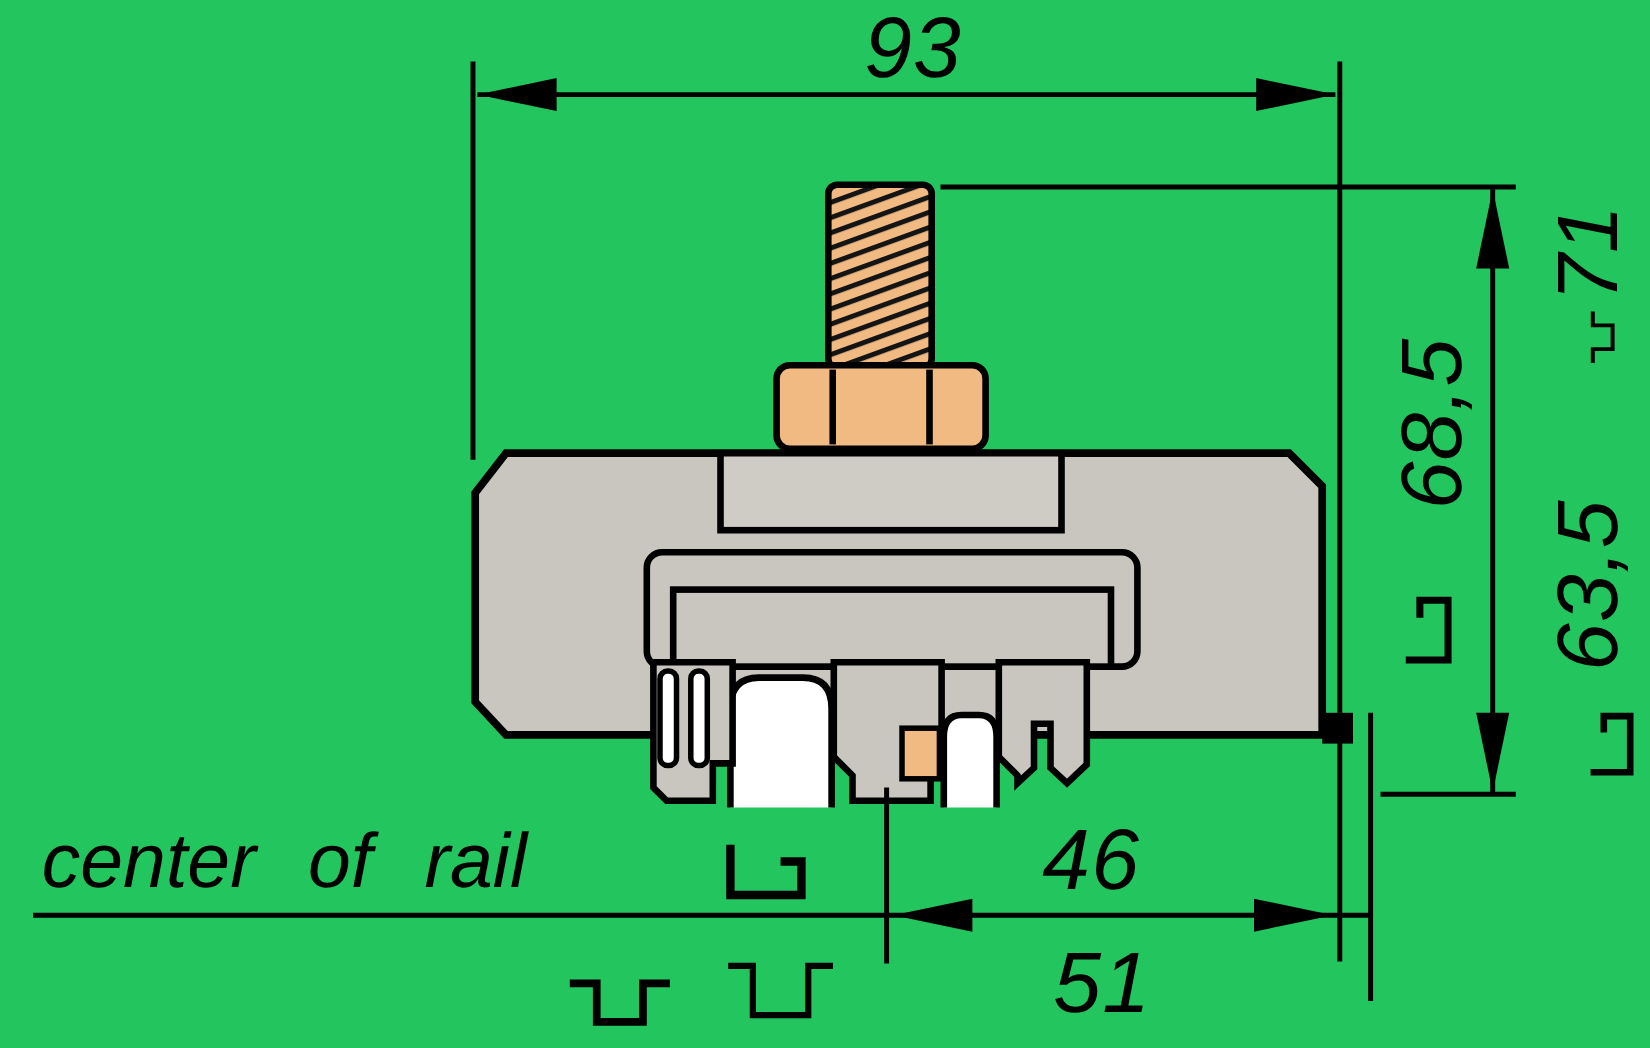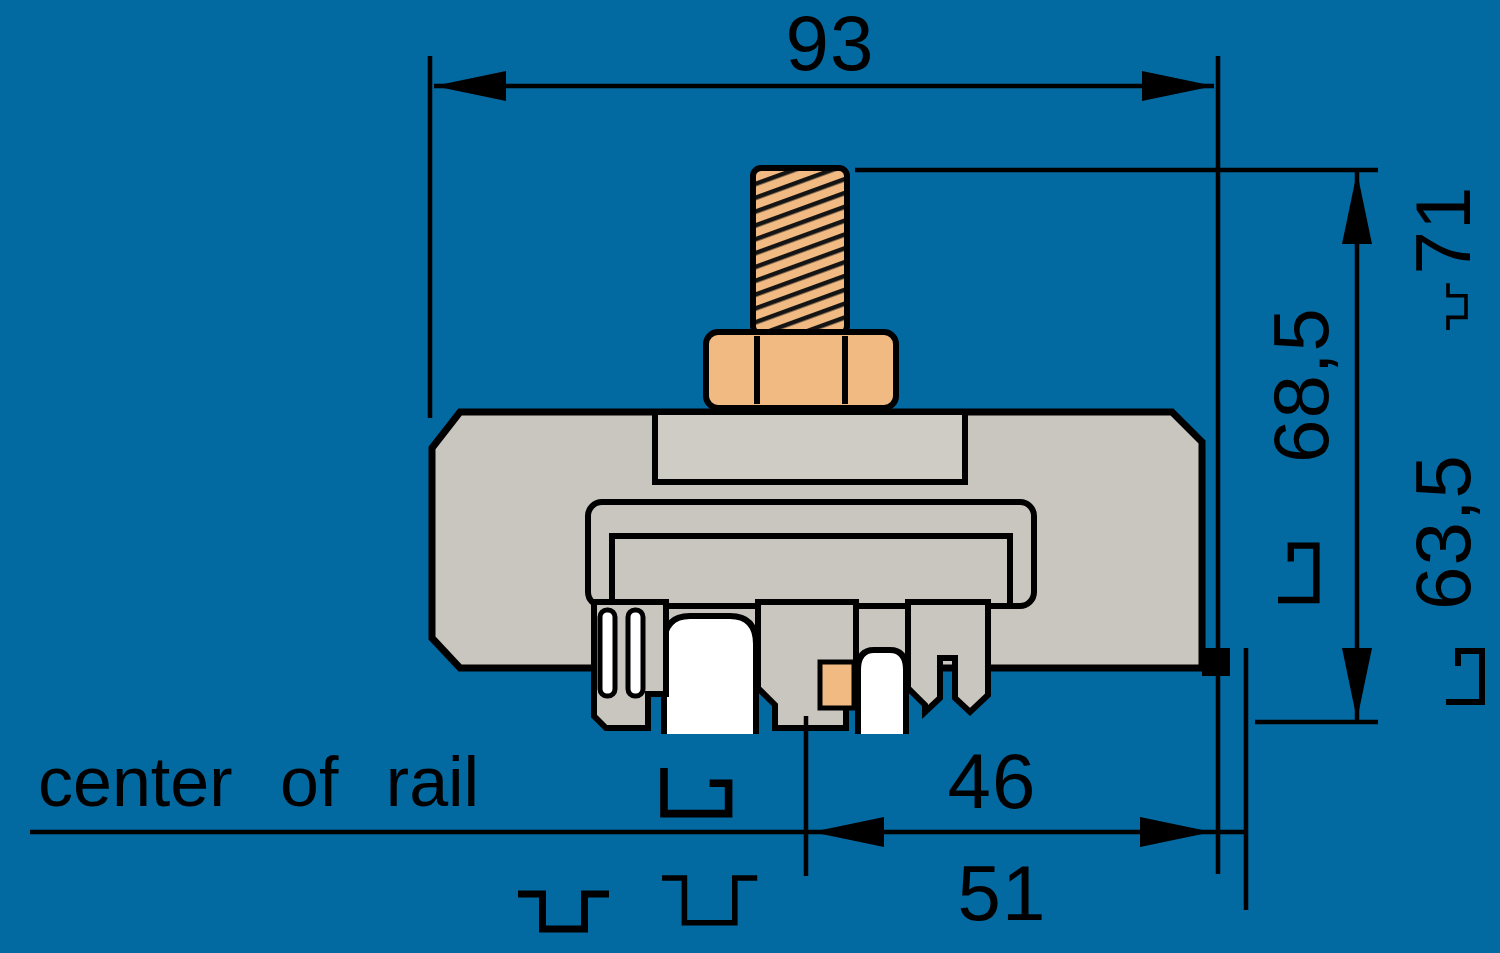--- a/index.html
+++ b/index.html
@@ -4,22 +4,23 @@
 <style>
   html, body {
     margin: 0;
     padding: 0;
     background: #ffffff;
   }
   .stage {
     position: relative;
     width: 1500px;
     height: 953px;
-    background: #0369a1;
+    background: #22c55e;
     overflow: hidden;
+    font-style: italic;
   }
   svg {
     display: block;
   }
   text {
     font-family: "Liberation Sans", sans-serif;
     fill: #000000;
   }
   .dim-label {
     font-size: 78px;

